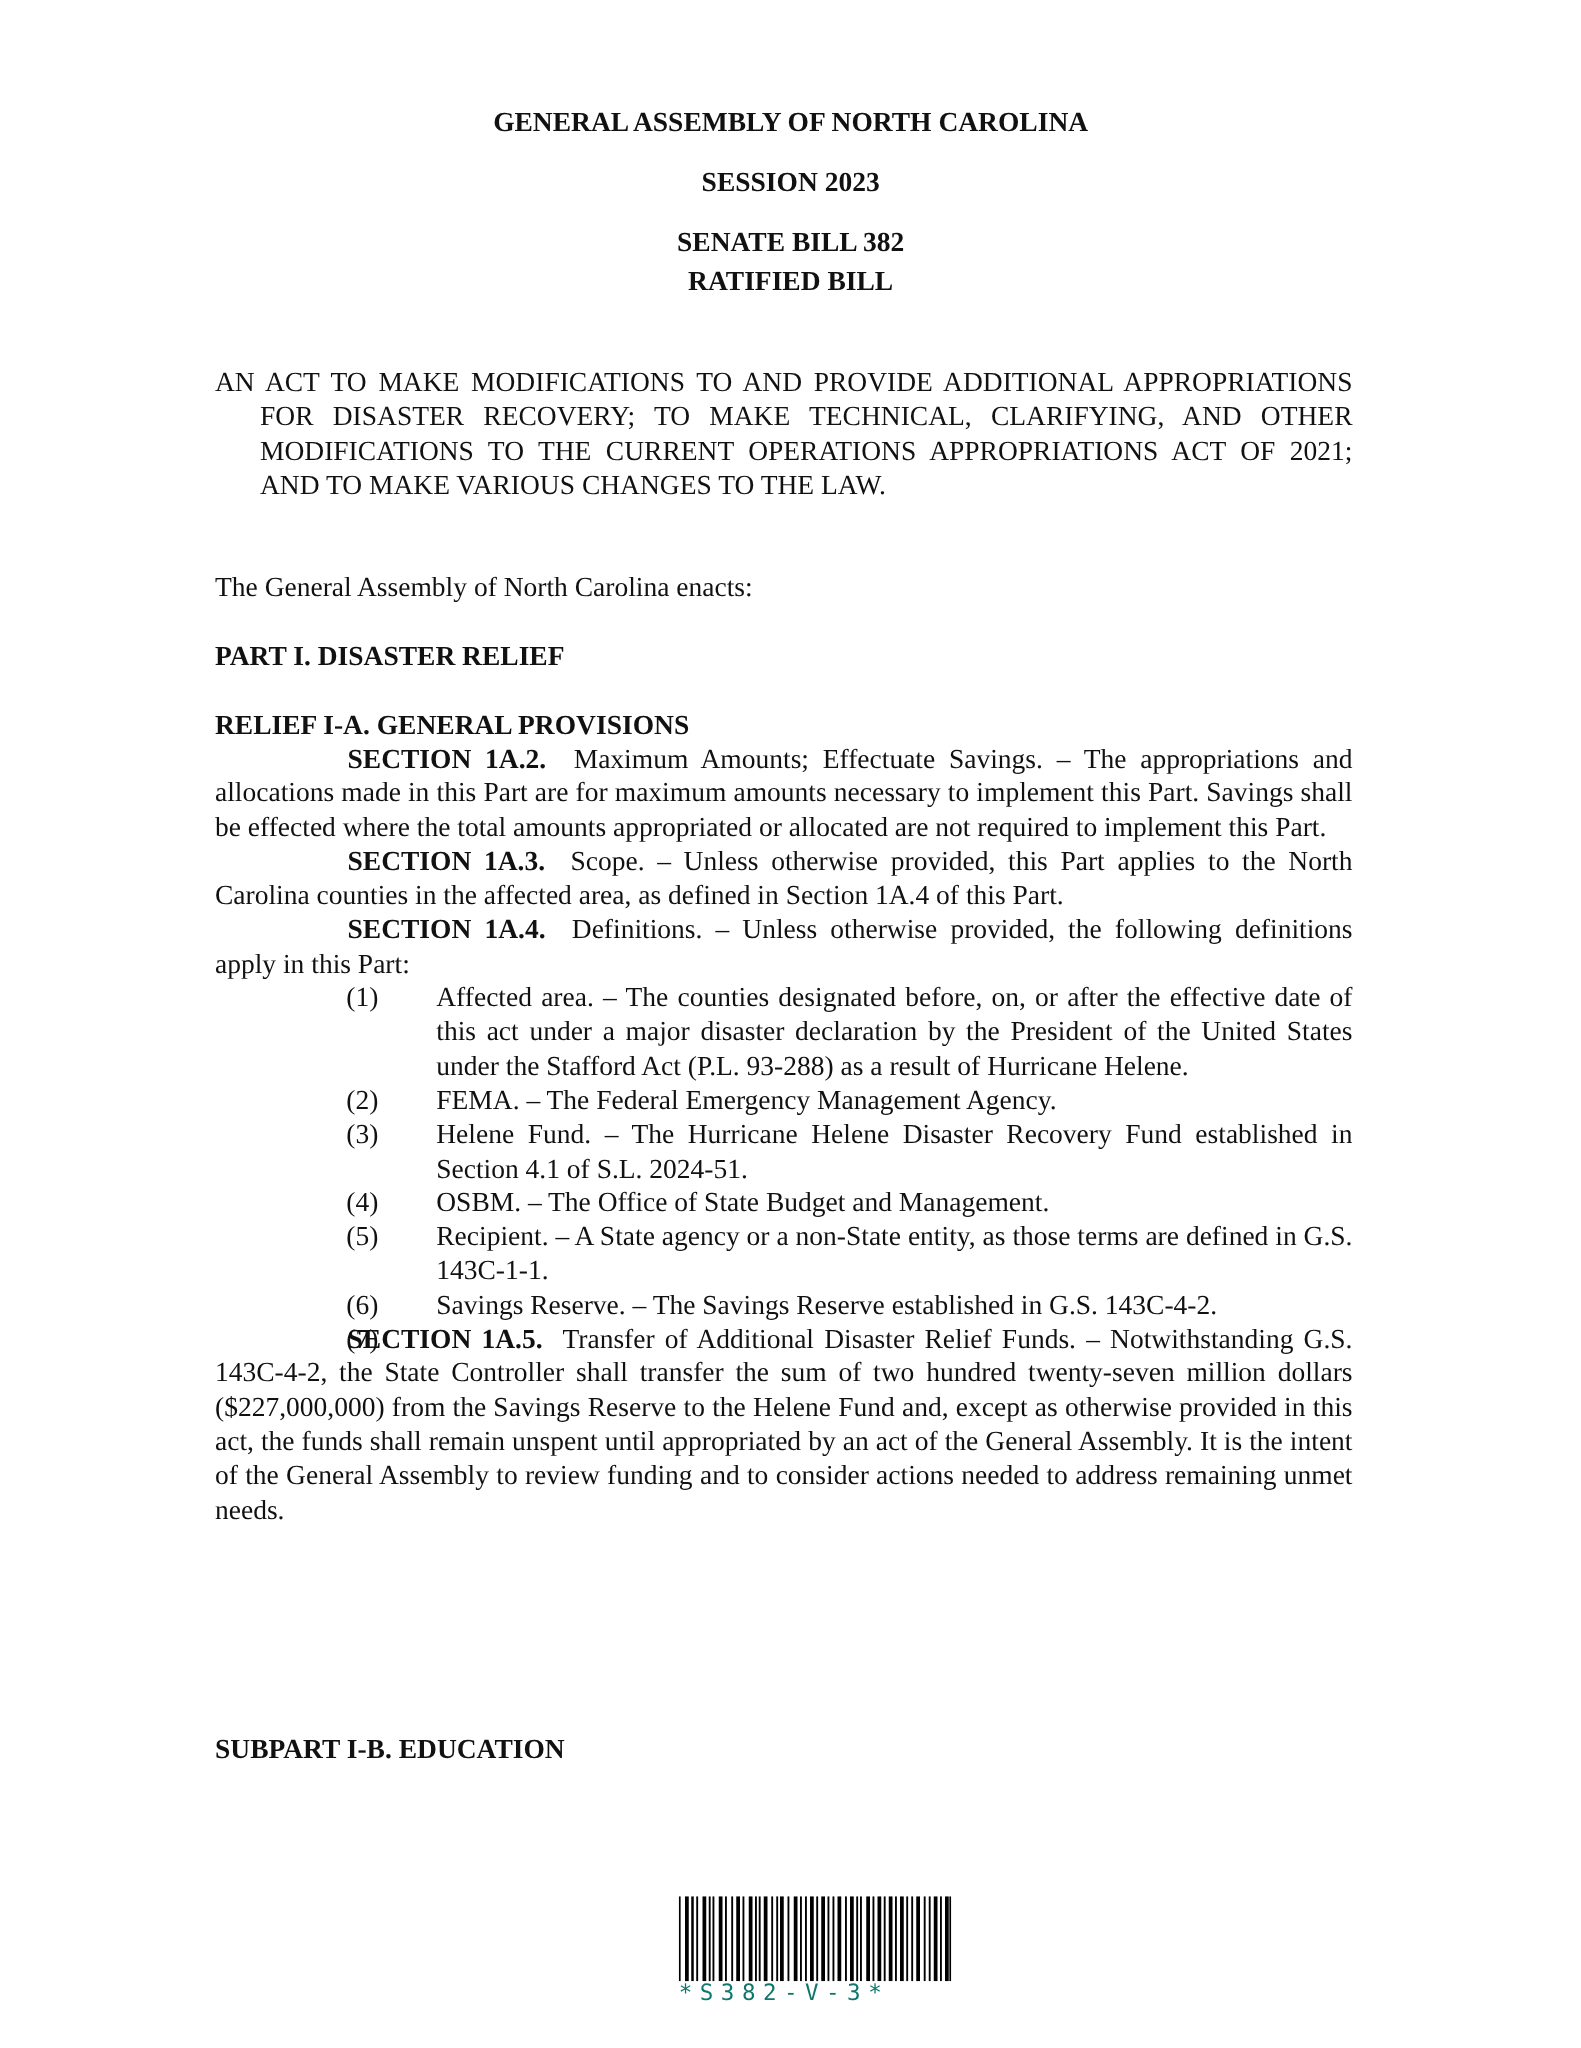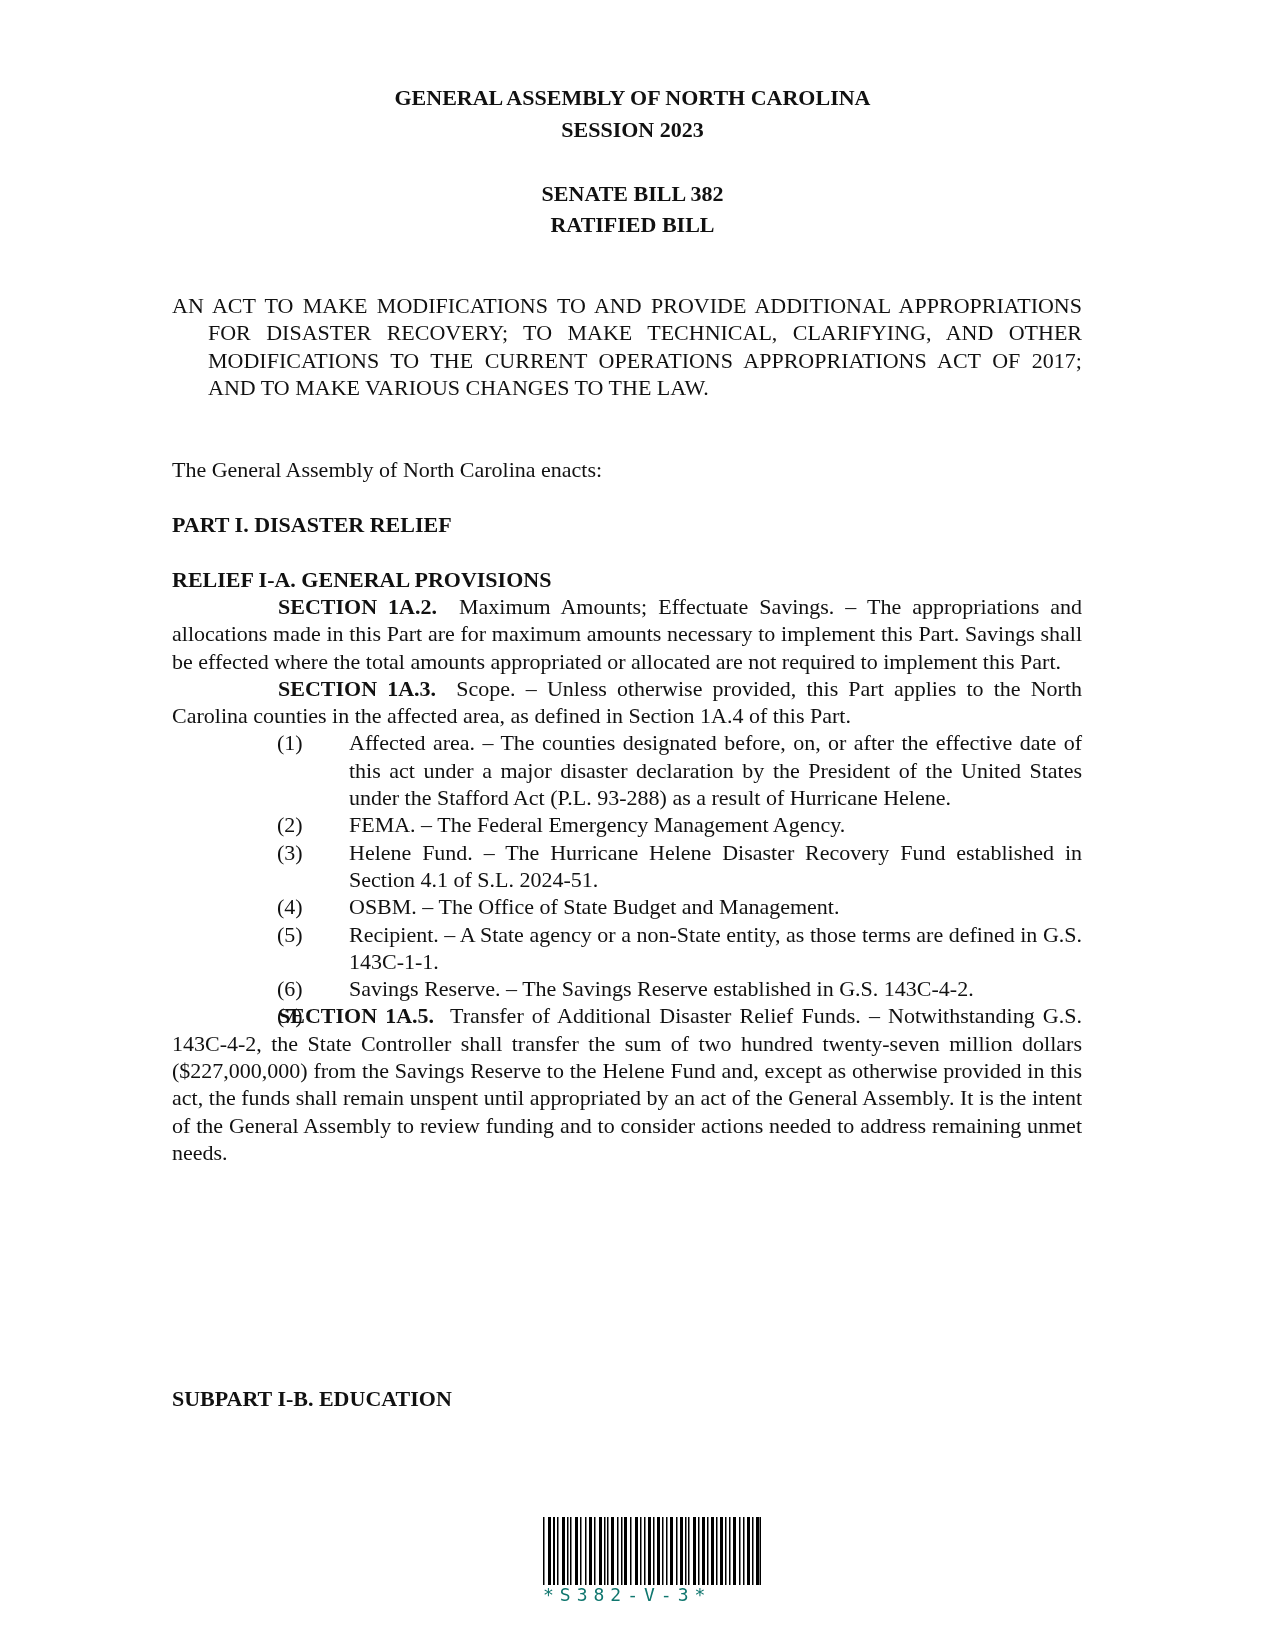--- a/index.html
+++ b/index.html
@@ -25,42 +25,46 @@
   .barcode-text { position: absolute; left: 543px; top: 1584px; width: 218px;
                   text-align: left; font-family: "DejaVu Sans Mono", monospace;
                   font-size: 18px; letter-spacing: 6px; color: #0f766e; }
 </style>
 </head>
 <body>
 
 <div class="page">
 
   <div class="hdr" style="top:84px;">GENERAL ASSEMBLY OF NORTH CAROLINA</div>
-  <div class="hdr" style="top:116px;">SESSION 2023</div>
+  <div class="hdr" style="top:132px;">SESSION 2023</div>
   <div class="hdr" style="top:180px;">SENATE BILL 382</div>
   <div class="hdr" style="top:211px;">RATIFIED BILL</div>
 
   <div class="title-block" style="top:292px;">
-    <p class="para first" style="margin:0;">AN ACT TO MAKE MODIFICATIONS TO AND PROVIDE ADDITIONAL APPROPRIATIONS FOR DISASTER RECOVERY; TO MAKE TECHNICAL, CLARIFYING, AND OTHER MODIFICATIONS TO THE CURRENT OPERATIONS APPROPRIATIONS ACT OF 2017; AND TO MAKE VARIOUS CHANGES TO THE LAW.</p>
+    <p class="para first" style="margin:0;">AN ACT TO MAKE MODIFICATIONS TO AND PROVIDE ADDITIONAL APPROPRIATIONS FOR DISASTER RECOVERY; TO MAKE TECHNICAL, CLARIFYING, AND OTHER MODIFICATIONS TO THE CURRENT OPERATIONS APPROPRIATIONS ACT OF 2021; AND TO MAKE VARIOUS CHANGES TO THE LAW.</p>
   </div>
 
   <div class="body-block" style="top:456px;">The General Assembly of North Carolina enacts:</div>
 
   <div class="heading" style="top:511px;">PART I. DISASTER RELIEF</div>
 
   <div class="heading" style="top:566px;">RELIEF I-A. GENERAL PROVISIONS</div>
 
   <div class="body-block" style="top:593px;">
     <p class="para sec-indent">
       <span class="sec-label">SECTION 1A.2.</span>&nbsp;
       <span>Maximum Amounts; Effectuate Savings. – The appropriations and allocations made in this Part are for maximum amounts necessary to implement this Part. Savings shall be effected where the total amounts appropriated or allocated are not required to implement this Part.</span>
     </p>
     <p class="para sec-indent">
       <span class="sec-label">SECTION 1A.3.</span>&nbsp;
       <span>Scope. – Unless otherwise provided, this Part applies to the North Carolina counties in the affected area, as defined in Section 1A.4 of this Part.</span>
+    </p>
+    <p class="para sec-indent">
+      <span class="sec-label">SECTION 1A.4.</span>&nbsp;
+      <span>Definitions. – Unless otherwise provided, the following definitions apply in this Part:</span>
     </p>
 
     <ul class="def-list">
       <li class="def-item">
         <span class="def-num">(1)</span>
         <span>Affected area. – The counties designated before, on, or after the effective date of this act under a major disaster declaration by the President of the United States under the Stafford Act (P.L. 93-288) as a result of Hurricane Helene.</span>
       </li>
       <li class="def-item">
         <span class="def-num">(2)</span>
         <span>FEMA. – The Federal Emergency Management Agency.</span>

